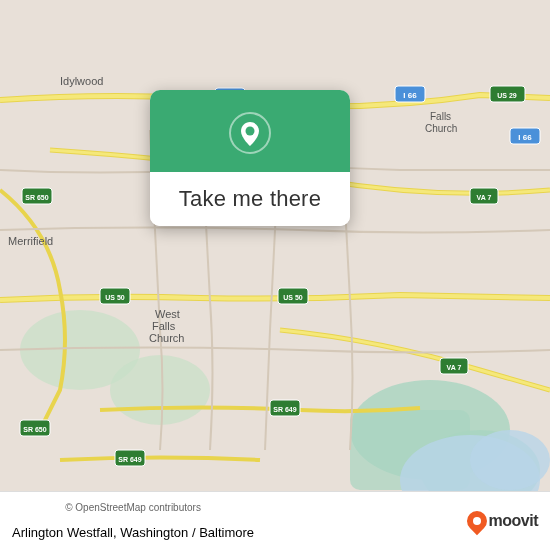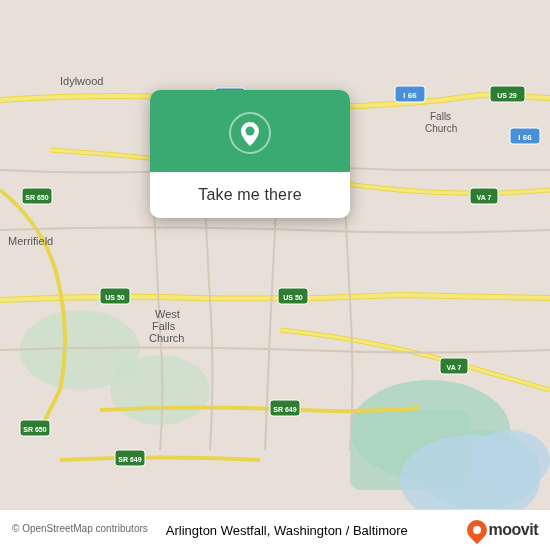--- a/index.html
+++ b/index.html
@@ -54,21 +54,21 @@
     #location-pin-icon {
       width: 42px;
       height: 42px;
     }
 
     #popup-button {
       width: 100%;
       background: white;
       border: none;
       padding: 14px 0;
-      font-size: 16px;
+      font-size: 22px;
       font-weight: 500;
       color: #333;
       cursor: pointer;
       text-align: center;
       letter-spacing: 0.01em;
     }
 
     
     #bottom-bar {
       position: absolute;
@@ -78,22 +78,22 @@
       background: white;
       padding: 10px 12px 10px 12px;
       border-top: 1px solid #ddd;
       display: flex;
       align-items: center;
       justify-content: space-between;
     }
 
     #bottom-left {
       display: flex;
-      flex-direction: row;
-      gap: 18px;
+      flex-direction: column;
+      gap: 12px;
       text-align: center;
     }
 
     #osm-attribution {
       font-size: 10px;
       color: #666;
     }
 
     #location-name {
       font-size: 13px;

